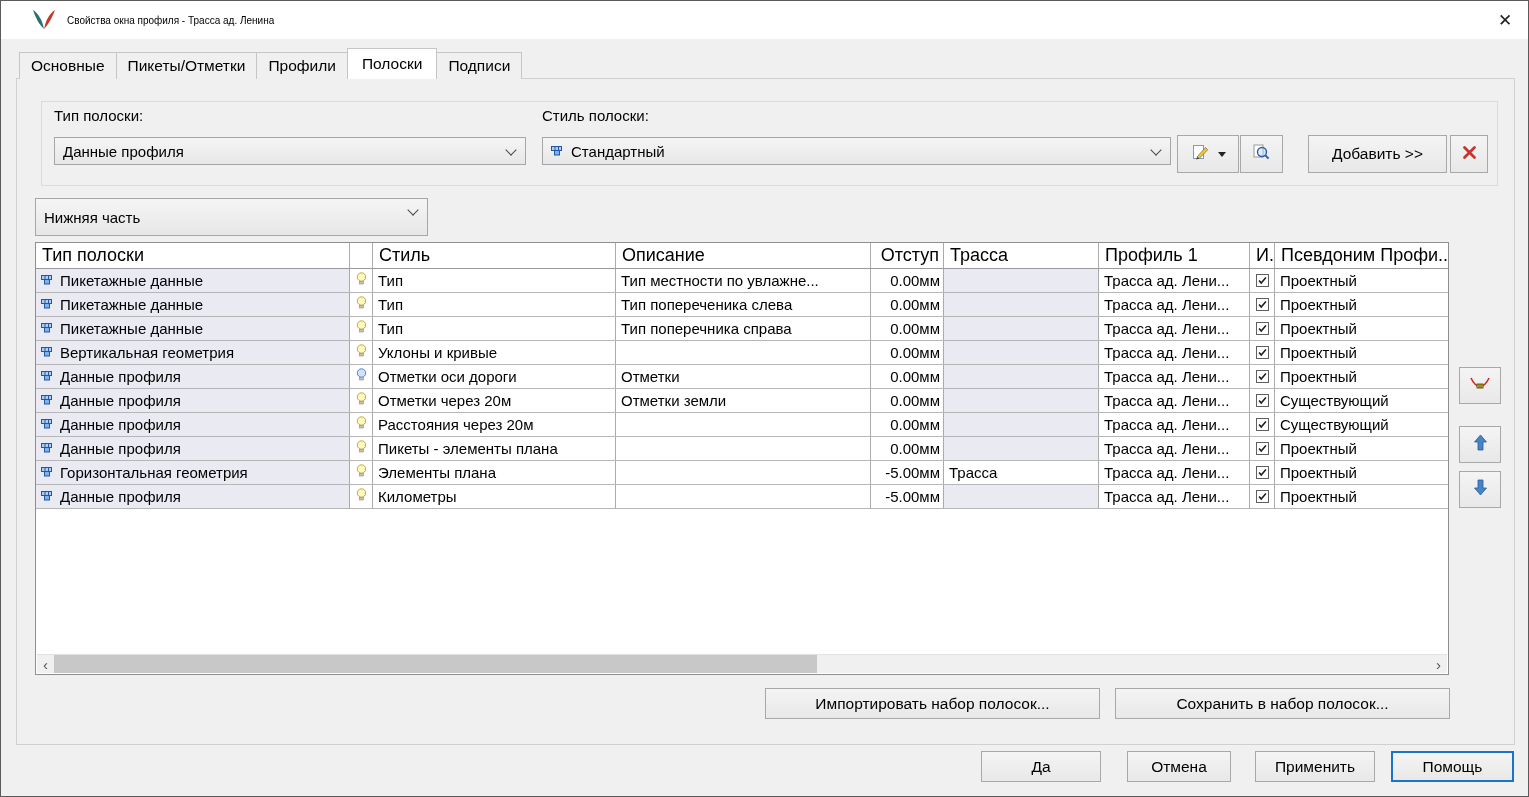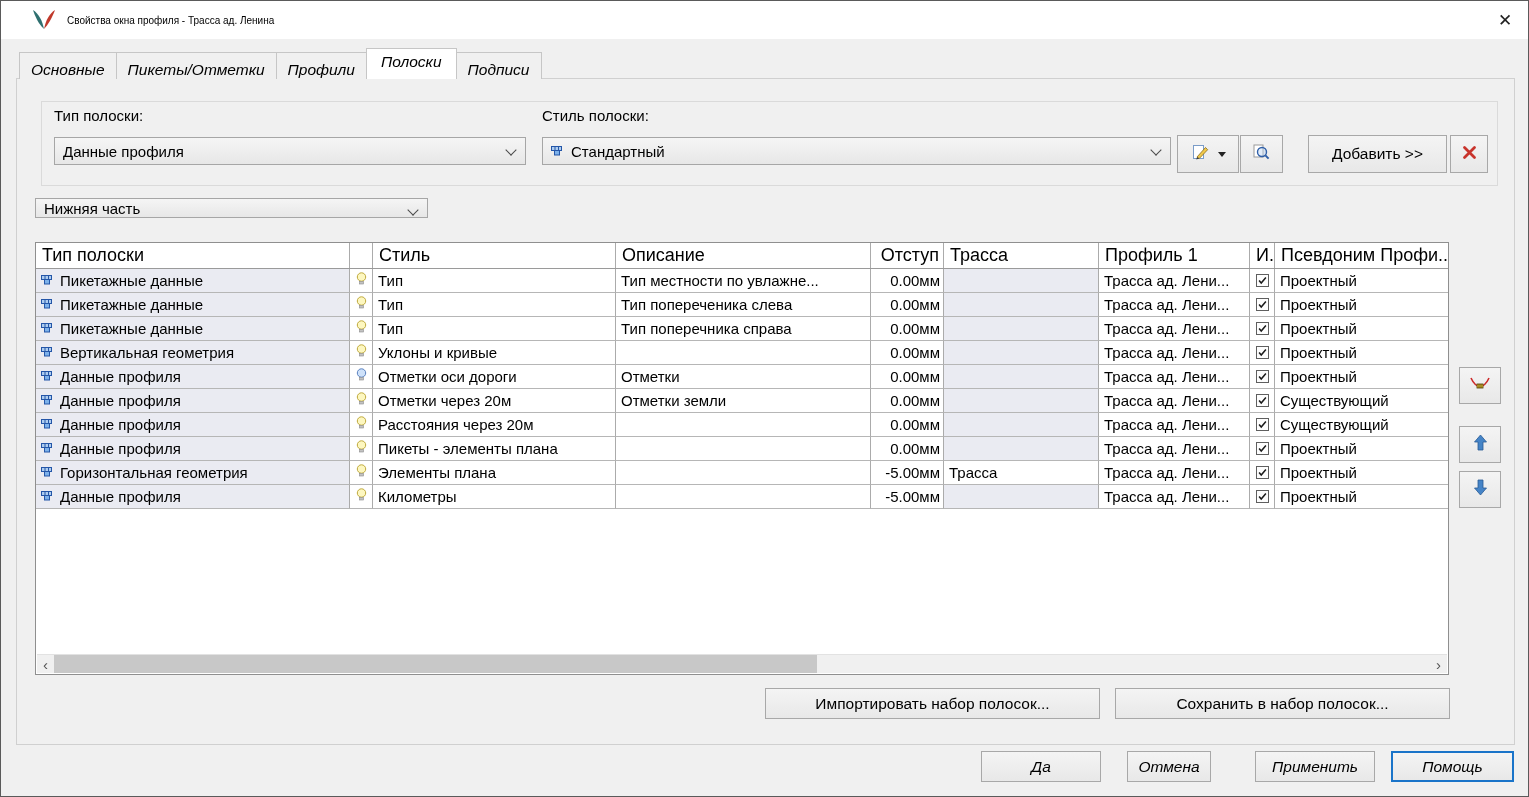--- a/index.html
+++ b/index.html
@@ -8,21 +8,21 @@
        font-family:"Liberation Sans",sans-serif;color:#000;border:1px solid #5a5a5a;overflow:hidden;}
   
   .titlebar{position:absolute;left:0;top:0;right:0;height:38px;background:#fff;display:flex;align-items:center;}
   .titlebar .logo{margin-left:30px;display:flex;align-items:center;}
   .titlebar .title{margin-left:10px;font-size:10px;}
   .close-btn{position:absolute;right:6px;top:4px;width:34px;height:30px;display:flex;align-items:center;justify-content:center;
              font-size:17px;color:#222;cursor:pointer;}
   
   .tabs{position:absolute;left:18px;top:51px;display:flex;z-index:3;}
   .tab{height:27px;padding:0 11px;background:#f0f0f0;border:1px solid #c6c6c6;border-bottom:none;
-       font-size:15.5px;display:flex;align-items:flex-end;margin-right:-1px;font-style:italic;}
+       font-size:15.5px;display:flex;align-items:center;margin-right:-1px;}
   .tab.active{background:#fff;height:31px;margin-top:-4px;padding:8px 14px;position:relative;z-index:4;}
   
   .panel{position:absolute;left:15px;top:77px;width:1499px;height:667px;background:#f0f0f0;border:1px solid #d0d0d0;z-index:1;}
   .groupbox{position:absolute;left:24px;top:22px;width:1457px;height:85px;border:1px solid #dadada;}
   .lbl{position:absolute;font-size:15px;}
   
   .combo{position:absolute;height:28px;border:1px solid #a6a6a6;background:linear-gradient(#f5f5f5,#e7e7e7);
          display:flex;align-items:center;padding:0 26px 0 8px;font-size:15px;cursor:default;}
   .combo .chev{position:absolute;right:10px;top:10px;width:8px;height:8px;border-right:1.6px solid #4a4a4a;
                border-bottom:1.6px solid #4a4a4a;transform:rotate(45deg);margin-top:-2px;}
@@ -48,21 +48,21 @@
   .cell .bandicon{margin-right:5px;flex:0 0 auto;display:flex;}
   .chk{width:13px;height:13px;border:1px solid #5f5f5f;background:#fdfdfd;display:flex;align-items:center;justify-content:center;}
   
   .hscroll{position:absolute;left:1px;right:1px;bottom:1px;height:19px;background:#f0f0f0;border-top:1px solid #e2e2e2;}
   .hs-arrow{position:absolute;top:0;width:17px;height:18px;display:flex;align-items:center;justify-content:center;
             color:#555;font-size:15px;cursor:pointer;}
   .hs-thumb{position:absolute;left:17px;top:0;height:18px;width:763px;background:#c8c8c8;cursor:pointer;}
   
   .sidebtn{position:absolute;left:1442px;width:42px;height:38px;}
   
-  .dlgbtn{position:absolute;height:31px;font-style:italic;}
+  .dlgbtn{position:absolute;height:31px;}
   .help-focus{border:2px solid #1a74c9;}
 </style>
 </head>
 <body>
 
 <div class="win">
 
   <div class="titlebar">
     <span class="logo">
       <svg width="26" height="25" viewBox="0 0 26 25">
@@ -142,21 +142,21 @@
     </div>
 
     <div class="btn iconbtn" style="left:1433px;top:56px;width:38px;height:38px;">
       <span>
         <svg width="17" height="17" viewBox="0 0 17 17">
           <path d="M3.5 3.5 L13.5 13.5 M13.5 3.5 L3.5 13.5" stroke="#c8342c" stroke-width="2.8" stroke-linecap="round"></path>
         </svg>
       </span>
     </div>
 
-    <div class="combo" style="left:18px;top:119px;width:393px;height:20px;">
+    <div class="combo" style="left:18px;top:119px;width:393px;height:38px;">
       <span>Нижняя часть</span>
         <span class="chev" style="top:9px;"></span>
     </div>
 
     <div class="grid-box">
       <div class="thead">
         <div class="hcell">Тип полоски</div>
         <div class="hcell"></div>
         <div class="hcell">Стиль</div>
         <div class="hcell">Описание</div>
@@ -524,21 +524,21 @@
       <span>Импортировать набор полосок...</span>
     </div>
     <div class="btn" style="position:absolute;left:1098px;top:609px;width:335px;height:31px;">
       <span>Сохранить в набор полосок...</span>
     </div>
   </div>
 
   <div class="btn dlgbtn" style="left:980px;top:750px;width:120px;">
       <span>Да</span>
     </div>
-  <div class="btn dlgbtn" style="left:1126px;top:750px;width:84px;">
+  <div class="btn dlgbtn" style="left:1126px;top:750px;width:104px;">
       <span>Отмена</span>
     </div>
   <div class="btn dlgbtn" style="left:1254px;top:750px;width:120px;">
       <span>Применить</span>
     </div>
   <div class="btn dlgbtn help-focus" style="left:1390px;top:750px;width:123px;">
       <span>Помощь</span>
     </div>
 
 </div>

